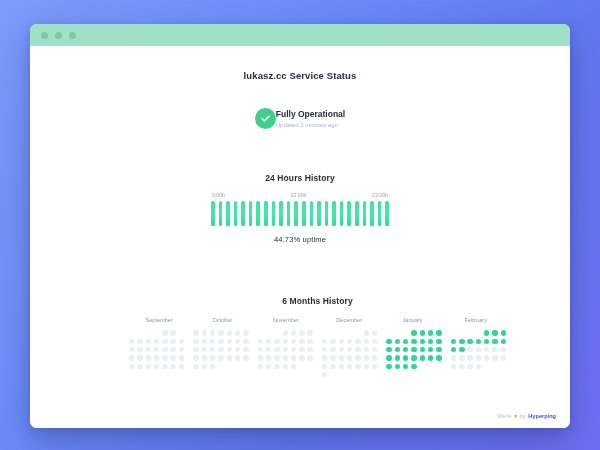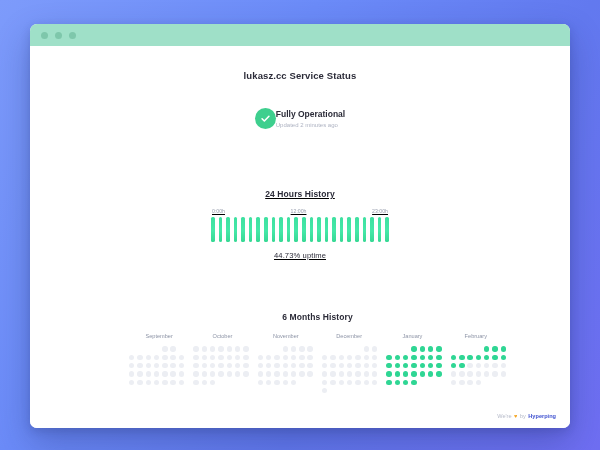--- a/index.html
+++ b/index.html
@@ -99,21 +99,21 @@
   
   .section-title {
     text-align: center;
     font-size: 8.5px;
     font-weight: 700;
     color: #2b2b38;
     letter-spacing: .1px;
   }
 
   
-  .hours-block { margin-top: 60px; text-decoration: underline; }
+  .hours-block { margin-top: 44px; }
   .hours-inner {
     width: 178px;
     margin: 0 auto;
   }
   .hours-axis {
     display: flex;
     justify-content: space-between;
     font-size: 5.2px;
     color: #9aa0b0;
     margin-top: 9px;

